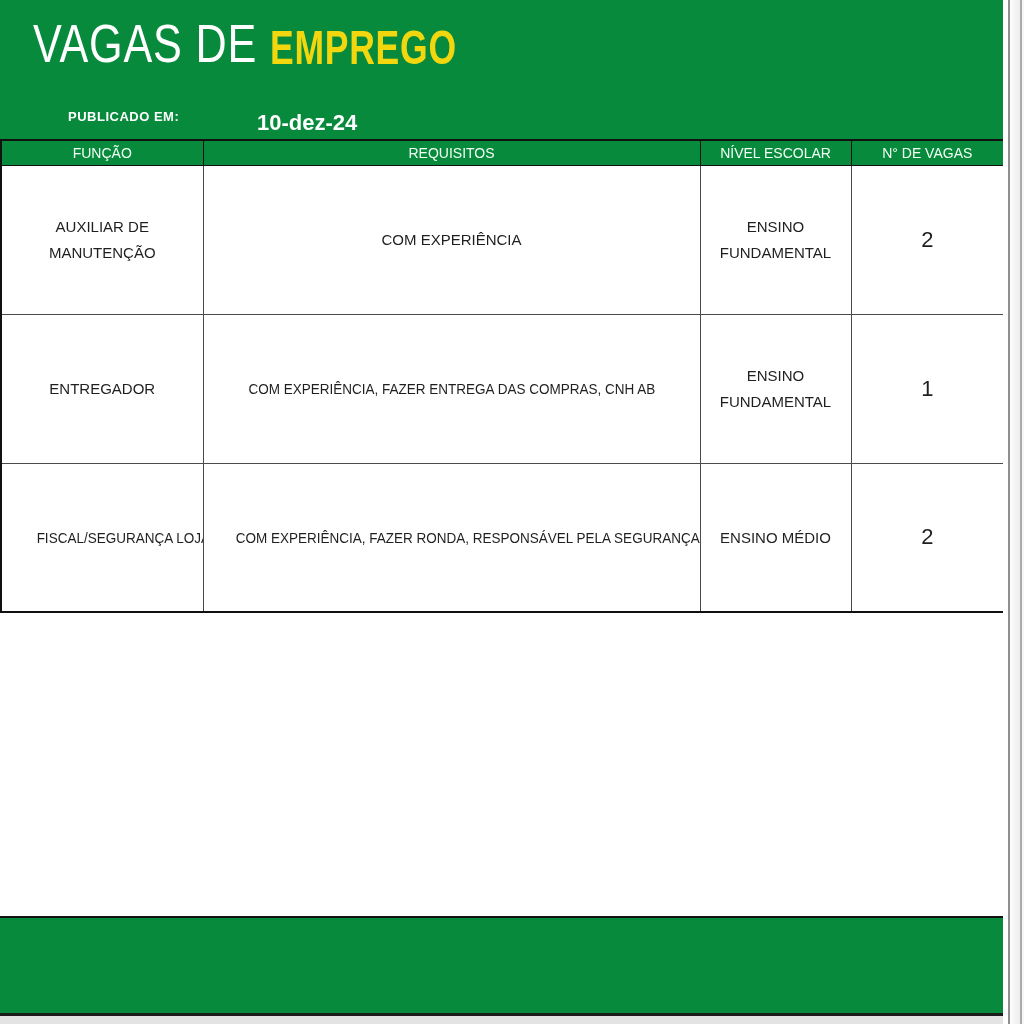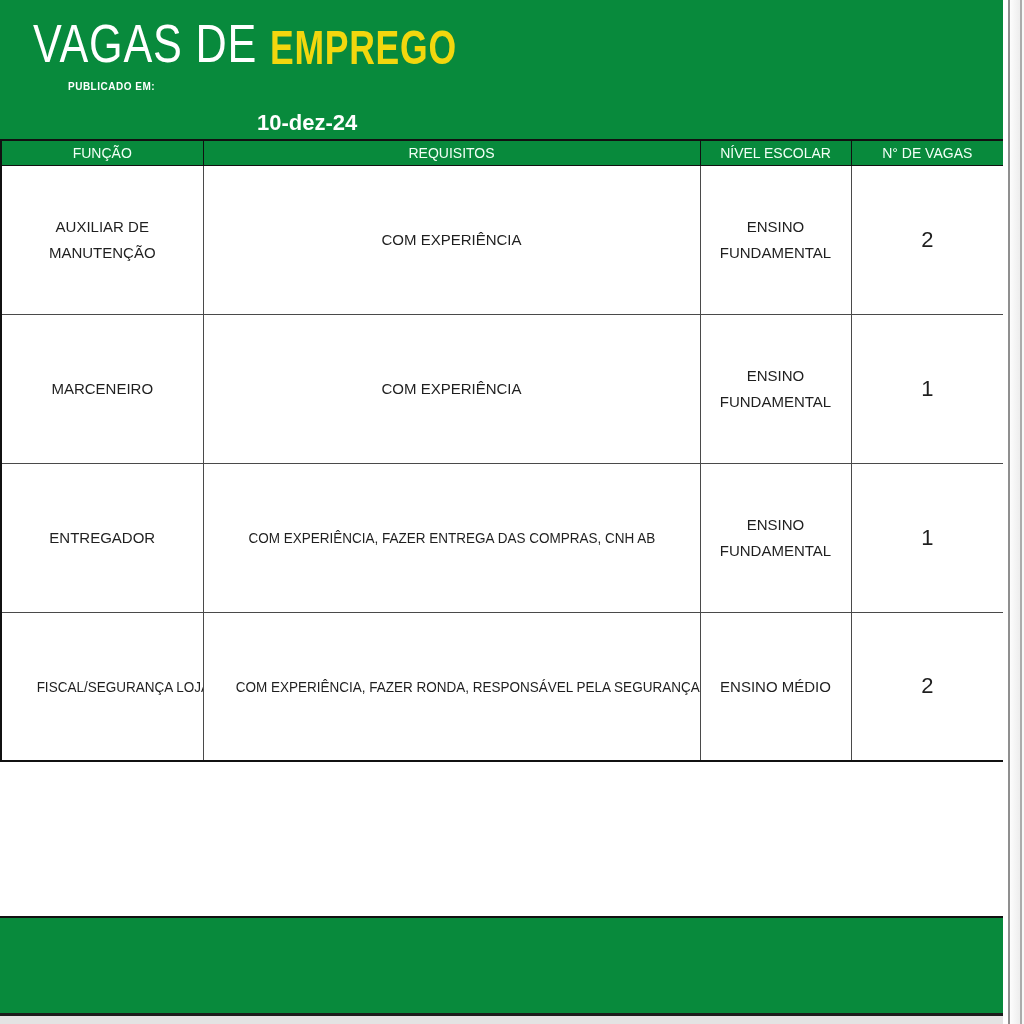--- a/index.html
+++ b/index.html
@@ -28,22 +28,22 @@
     white-space: nowrap;
   }
   .title-yellow {
     position: absolute; left: 270px; top: 24px;
     color: #f2d70e; font-size: 48px; font-weight: 700;
     letter-spacing: 1px; line-height: 1;
     transform: scaleX(0.74); transform-origin: left top;
     white-space: nowrap;
   }
   .published-label {
-    position: absolute; left: 68px; top: 81px;
-    color: #ffffff; font-size: 10px; font-weight: 700;
+    position: absolute; left: 68px; top: 109px;
+    color: #ffffff; font-size: 13px; font-weight: 700;
     letter-spacing: 0.5px; white-space: nowrap;
   }
   .published-date {
     position: absolute; left: 257px; top: 83px;
     color: #ffffff; font-size: 22px; font-weight: 700;
     white-space: nowrap;
     margin-top: 27px;
   }
   
   .vagas-table {
@@ -131,26 +131,20 @@
       </tr>
     </thead>
     <tbody>
       <tr>
         <td class="c-funcao">AUXILIAR DE MANUTENÇÃO</td>
         <td class="c-req">COM EXPERIÊNCIA</td>
         <td class="c-nivel">ENSINO FUNDAMENTAL</td>
         <td class="c-vagas">2</td>
       </tr>
       <tr>
-        <td class="c-funcao">MARCENEIRO</td>
-        <td class="c-req">COM EXPERIÊNCIA</td>
-        <td class="c-nivel">ENSINO FUNDAMENTAL</td>
-        <td class="c-vagas">1</td>
-      </tr>
-      <tr>
         <td class="c-funcao">ENTREGADOR</td>
         <td class="c-req"><span class="condensed">COM EXPERIÊNCIA, FAZER ENTREGA DAS COMPRAS, CNH AB</span></td>
         <td class="c-nivel">ENSINO FUNDAMENTAL</td>
         <td class="c-vagas">1</td>
       </tr>
       <tr>
         <td class="c-funcao"><span class="condensed">FISCAL/SEGURANÇA LOJA</span></td>
         <td class="c-req"><span class="condensed">COM EXPERIÊNCIA, FAZER RONDA, RESPONSÁVEL PELA SEGURANÇA</span></td>
         <td class="c-nivel">ENSINO MÉDIO</td>
         <td class="c-vagas">2</td>

